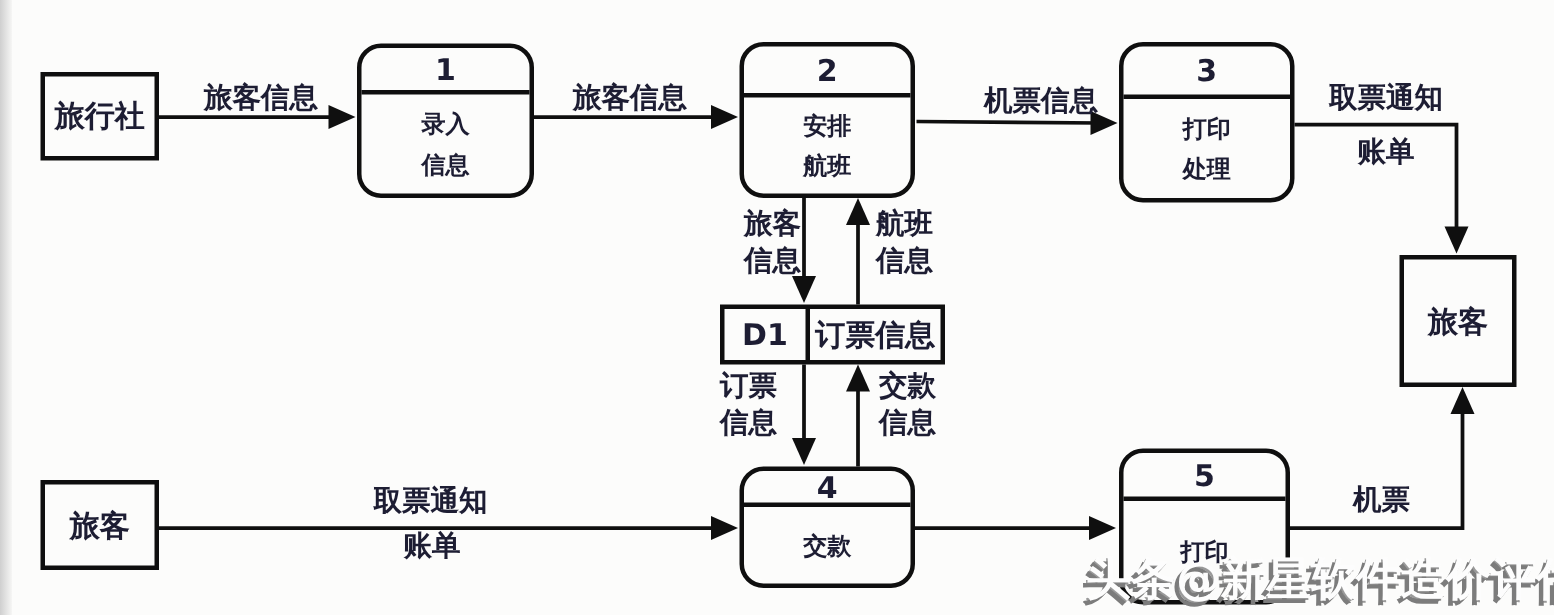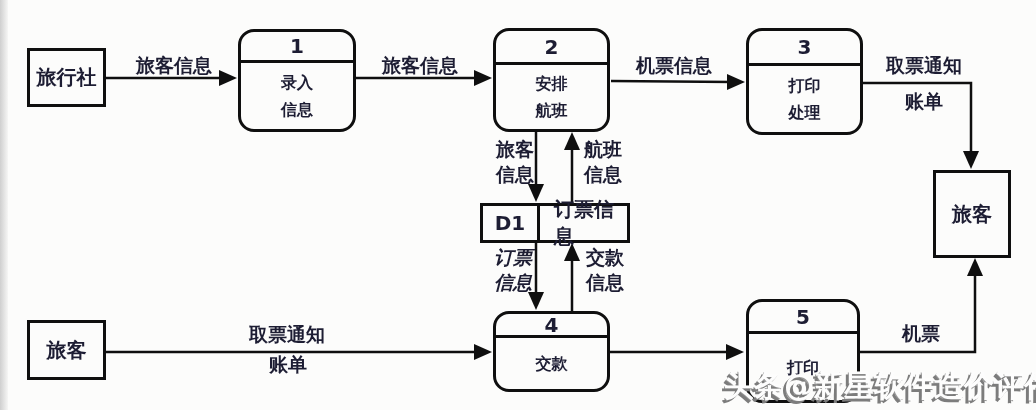--- a/index.html
+++ b/index.html
@@ -58,21 +58,21 @@
   }
   .datastore .ds-id {
     width: 57px;
     border-right: 3px solid #0f0f0f;
     display:flex; align-items:center; justify-content:center;
     font-size: 20px; font-weight: bold;
   }
   .datastore .ds-name {
     flex:1;
     display:flex; align-items:center; justify-content:center;
-    font-size: 20px; font-weight: bold; margin-left: 14px;
+    font-size: 20px; font-weight: bold;
   }
 
   
   .flabel {
     position:absolute;
     font-size: 19px; font-weight: bold;
     text-align:right;
     line-height: 25px;
     white-space: pre-line;
   }
@@ -157,28 +157,28 @@
     <div class="body">打印</div>
   </div>
 
   <div class="datastore" style="left:480px; top:203px; width:150px; height:40px;">
     <div class="ds-id">D1</div>
     <div class="ds-name">订票信息</div>
   </div>
 
   <div class="flabel" style="left:126px; top:53px; width:86px;">旅客信息</div>
   <div class="flabel" style="left:374px; top:53px; width:84px;">旅客信息</div>
-  <div class="flabel" style="left:628px; top:55px; width:84px;font-family:Liberation Mono, monospace;">机票信息</div>
+  <div class="flabel" style="left:648px; top:55px; width:84px;">机票信息</div>
   <div class="flabel" style="left:874px; top:53px; width:88px;">取票通知</div>
   <div class="flabel" style="left:893px; top:89px; width:50px;">账单</div>
   <div class="flabel" style="left:492px; top:137px; width:42px;">旅客
 信息</div>
   <div class="flabel" style="left:578px; top:137px; width:44px;">航班
 信息</div>
-  <div class="flabel" style="left:490px; top:245px; width:42px;font-style:italic;">订票
+  <div class="flabel" style="left:476px; top:245px; width:42px;">订票
 信息</div>
   <div class="flabel" style="left:578px; top:245px; width:46px;">交款
 信息</div>
   <div class="flabel" style="left:233px; top:322px; width:92px;">取票通知</div>
   <div class="flabel" style="left:259px; top:352px; width:48px;">账单</div>
   <div class="flabel" style="left:894px; top:321px; width:46px;">机票</div>
 
   <div class="watermark">头条@新星软件造价评估</div>
 </div>
 

